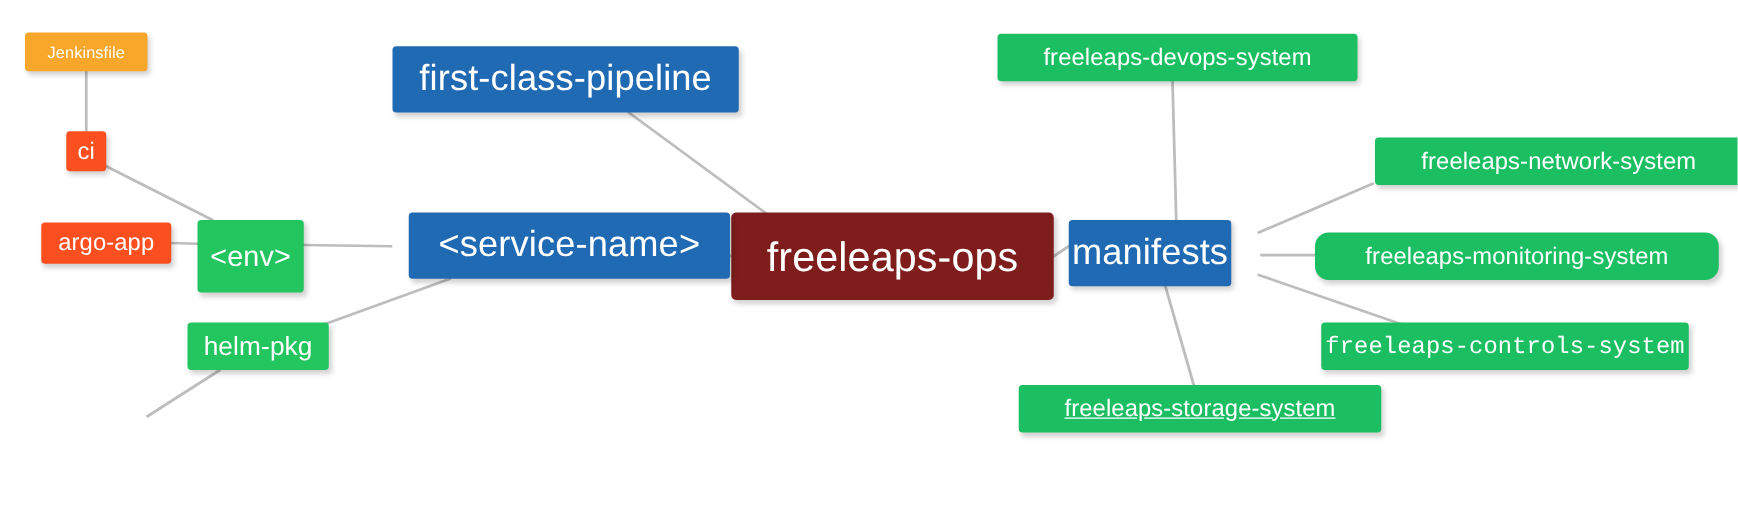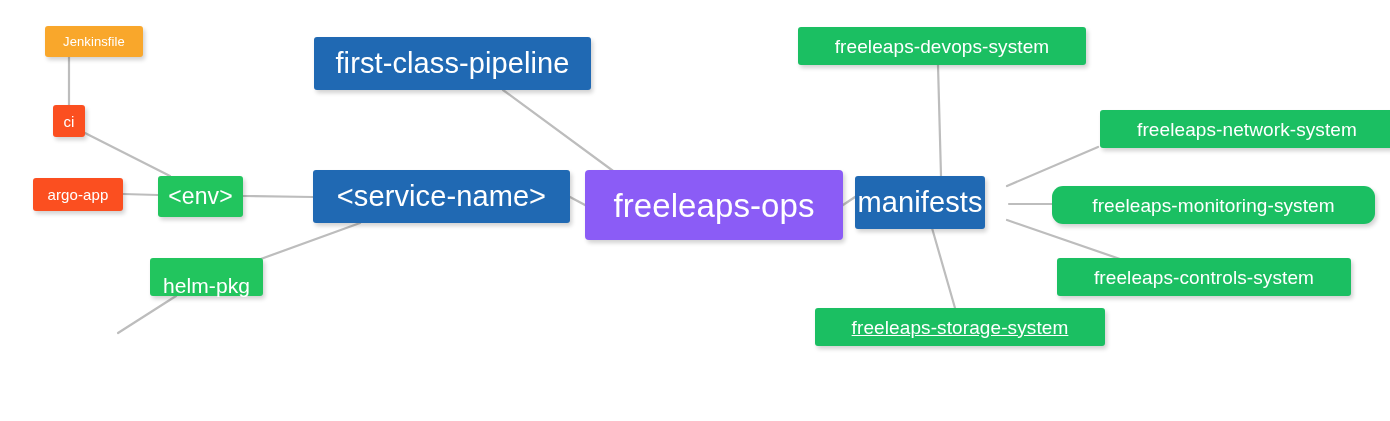--- a/index.html
+++ b/index.html
@@ -37,46 +37,45 @@
     align-items: center;
     justify-content: center;
     color: #ffffff;
     border-radius: 3px;
     white-space: nowrap;
     box-shadow: 2px 3px 4px rgba(0,0,0,0.18);
     letter-spacing: 0.1px;
     line-height: 1;
   }
   .node-root {
-    background: #8b5cf6;
+    background: #7f1d1d;
     font-size: 33px;
     border-radius: 4px;
   }
   .node-blue {
     background: #2069b3;
   }
   .node-green {
     background: #22c55e;
   }
   .node-green-alt {
     background: #1bbf62;
     justify-content: center;
   }
   .node-red {
     background: #fb4f20;
   }
   .node-orange {
     background: #f9a72b;
-    margin-left: 25px;
   }
   .lvl1 { font-size: 29px; }
   .lvl2 { font-size: 23px; }
   .lvl2b { font-size: 21px; }
   .lvl3 { font-size: 19px; }
-  .lvl4 { font-size: 15px; }
+  .lvl4 { font-size: 19px; }
   .lvl5 { font-size: 13px; }
 </style>
 </head>
 <body>
 
 <div id="mindmap">
 
   <svg id="edges" viewBox="0 0 1390 421">
     <g stroke="#bdbdbd" stroke-width="2.2" fill="none" stroke-linecap="round">
 
@@ -107,66 +106,66 @@
       <line x1="1007" y1="220" x2="1120" y2="259"></line>
 
       <line x1="932" y1="228" x2="955" y2="308"></line>
     </g>
   </svg>
 
   <div class="node node-root" style="left:585px; top:170px; width:258px; height:70px;">
     <span>freeleaps-ops</span>
   </div>
 
-  <div class="node node-blue lvl1" style="left:313px; top:170px; width:257px; height:53px;">
+  <div class="node node-blue lvl1" style="left:327px; top:170px; width:257px; height:53px;">
     <span>&lt;service-name&gt;</span>
   </div>
 
   <div class="node node-blue lvl1" style="left:314px; top:37px; width:277px; height:53px;">
     <span>first-class-pipeline</span>
   </div>
 
-  <div class="node node-green lvl2" style="left:158px; top:176px; width:85px; height:41px;">
+  <div class="node node-green lvl2" style="left:158px; top:176px; width:85px; height:58px;">
     <span>&lt;env&gt;</span>
   </div>
 
   <div class="node node-red lvl4" style="left:53px; top:105px; width:32px; height:32px;">
     <span>ci</span>
   </div>
 
   <div class="node node-orange lvl5" style="left:20px; top:26px; width:98px; height:31px;">
     <span>Jenkinsfile</span>
   </div>
 
-  <div class="node node-red lvl4" style="left:33px; top:178px; width:90px; height:33px;">
+  <div class="node node-red lvl4" style="left:33px; top:178px; width:104px; height:33px;">
     <span>argo-app</span>
   </div>
 
-  <div class="node node-green lvl2b" style="left:150px; top:258px; width:113px; height:38px;align-items:flex-end;">
+  <div class="node node-green lvl2b" style="left:150px; top:258px; width:113px; height:38px;">
     <span>helm-pkg</span>
   </div>
 
 
   <div class="node node-blue lvl1" style="left:855px; top:176px; width:130px; height:53px;">
     <span>manifests</span>
   </div>
 
   <div class="node node-green-alt lvl3" style="left:798px; top:27px; width:288px; height:38px;">
     <span>freeleaps-devops-system</span>
   </div>
 
   <div class="node node-green-alt lvl3" style="left:1100px; top:110px; width:294px; height:38px;">
     <span>freeleaps-network-system</span>
   </div>
 
   <div class="node node-green-alt lvl3" style="left:1052px; top:186px; width:323px; height:38px;border-radius:11px;">
     <span>freeleaps-monitoring-system</span>
   </div>
 
-  <div class="node node-green-alt lvl3" style="left:1057px; top:258px; width:294px; height:38px;">
+  <div class="node node-green-alt lvl3" style="left:1057px; top:258px; width:294px; height:38px;font-family:Liberation Mono, monospace;">
     <span>freeleaps-controls-system</span>
   </div>
 
   <div class="node node-green-alt lvl3" style="left:815px; top:308px; width:290px; height:38px;text-decoration:underline;">
     <span>freeleaps-storage-system</span>
   </div>
 
 </div>
 
 </body></html>

